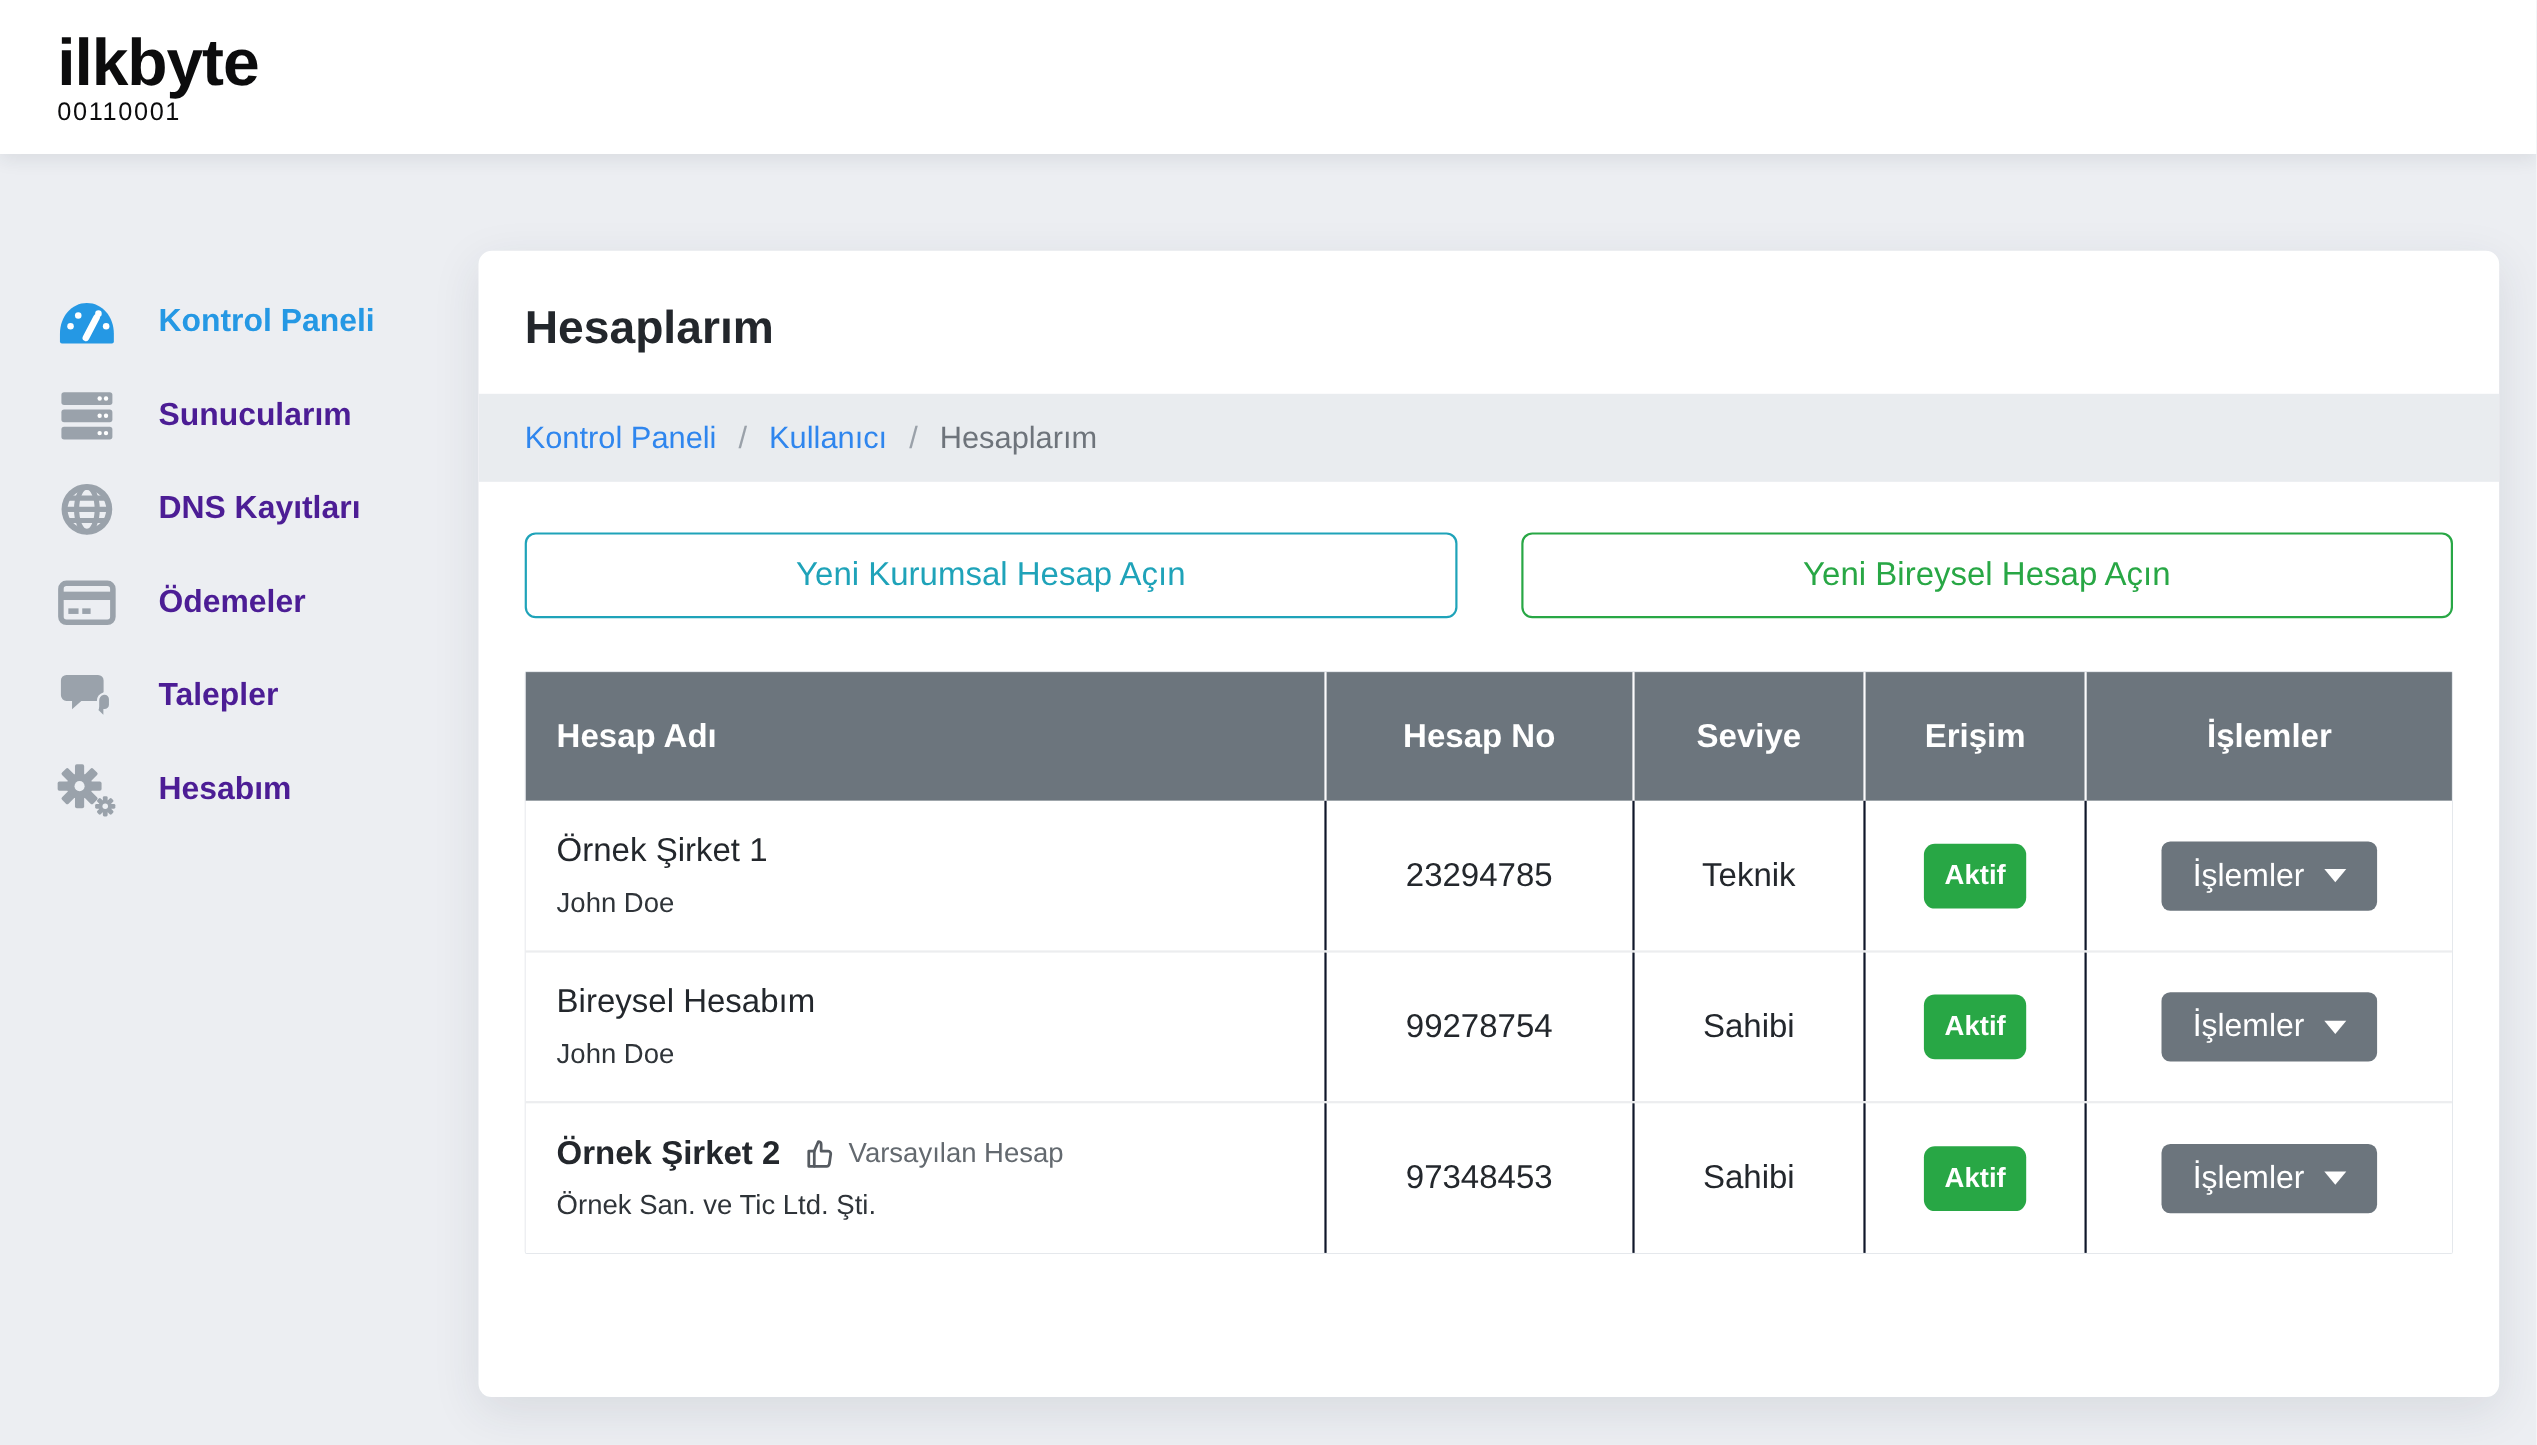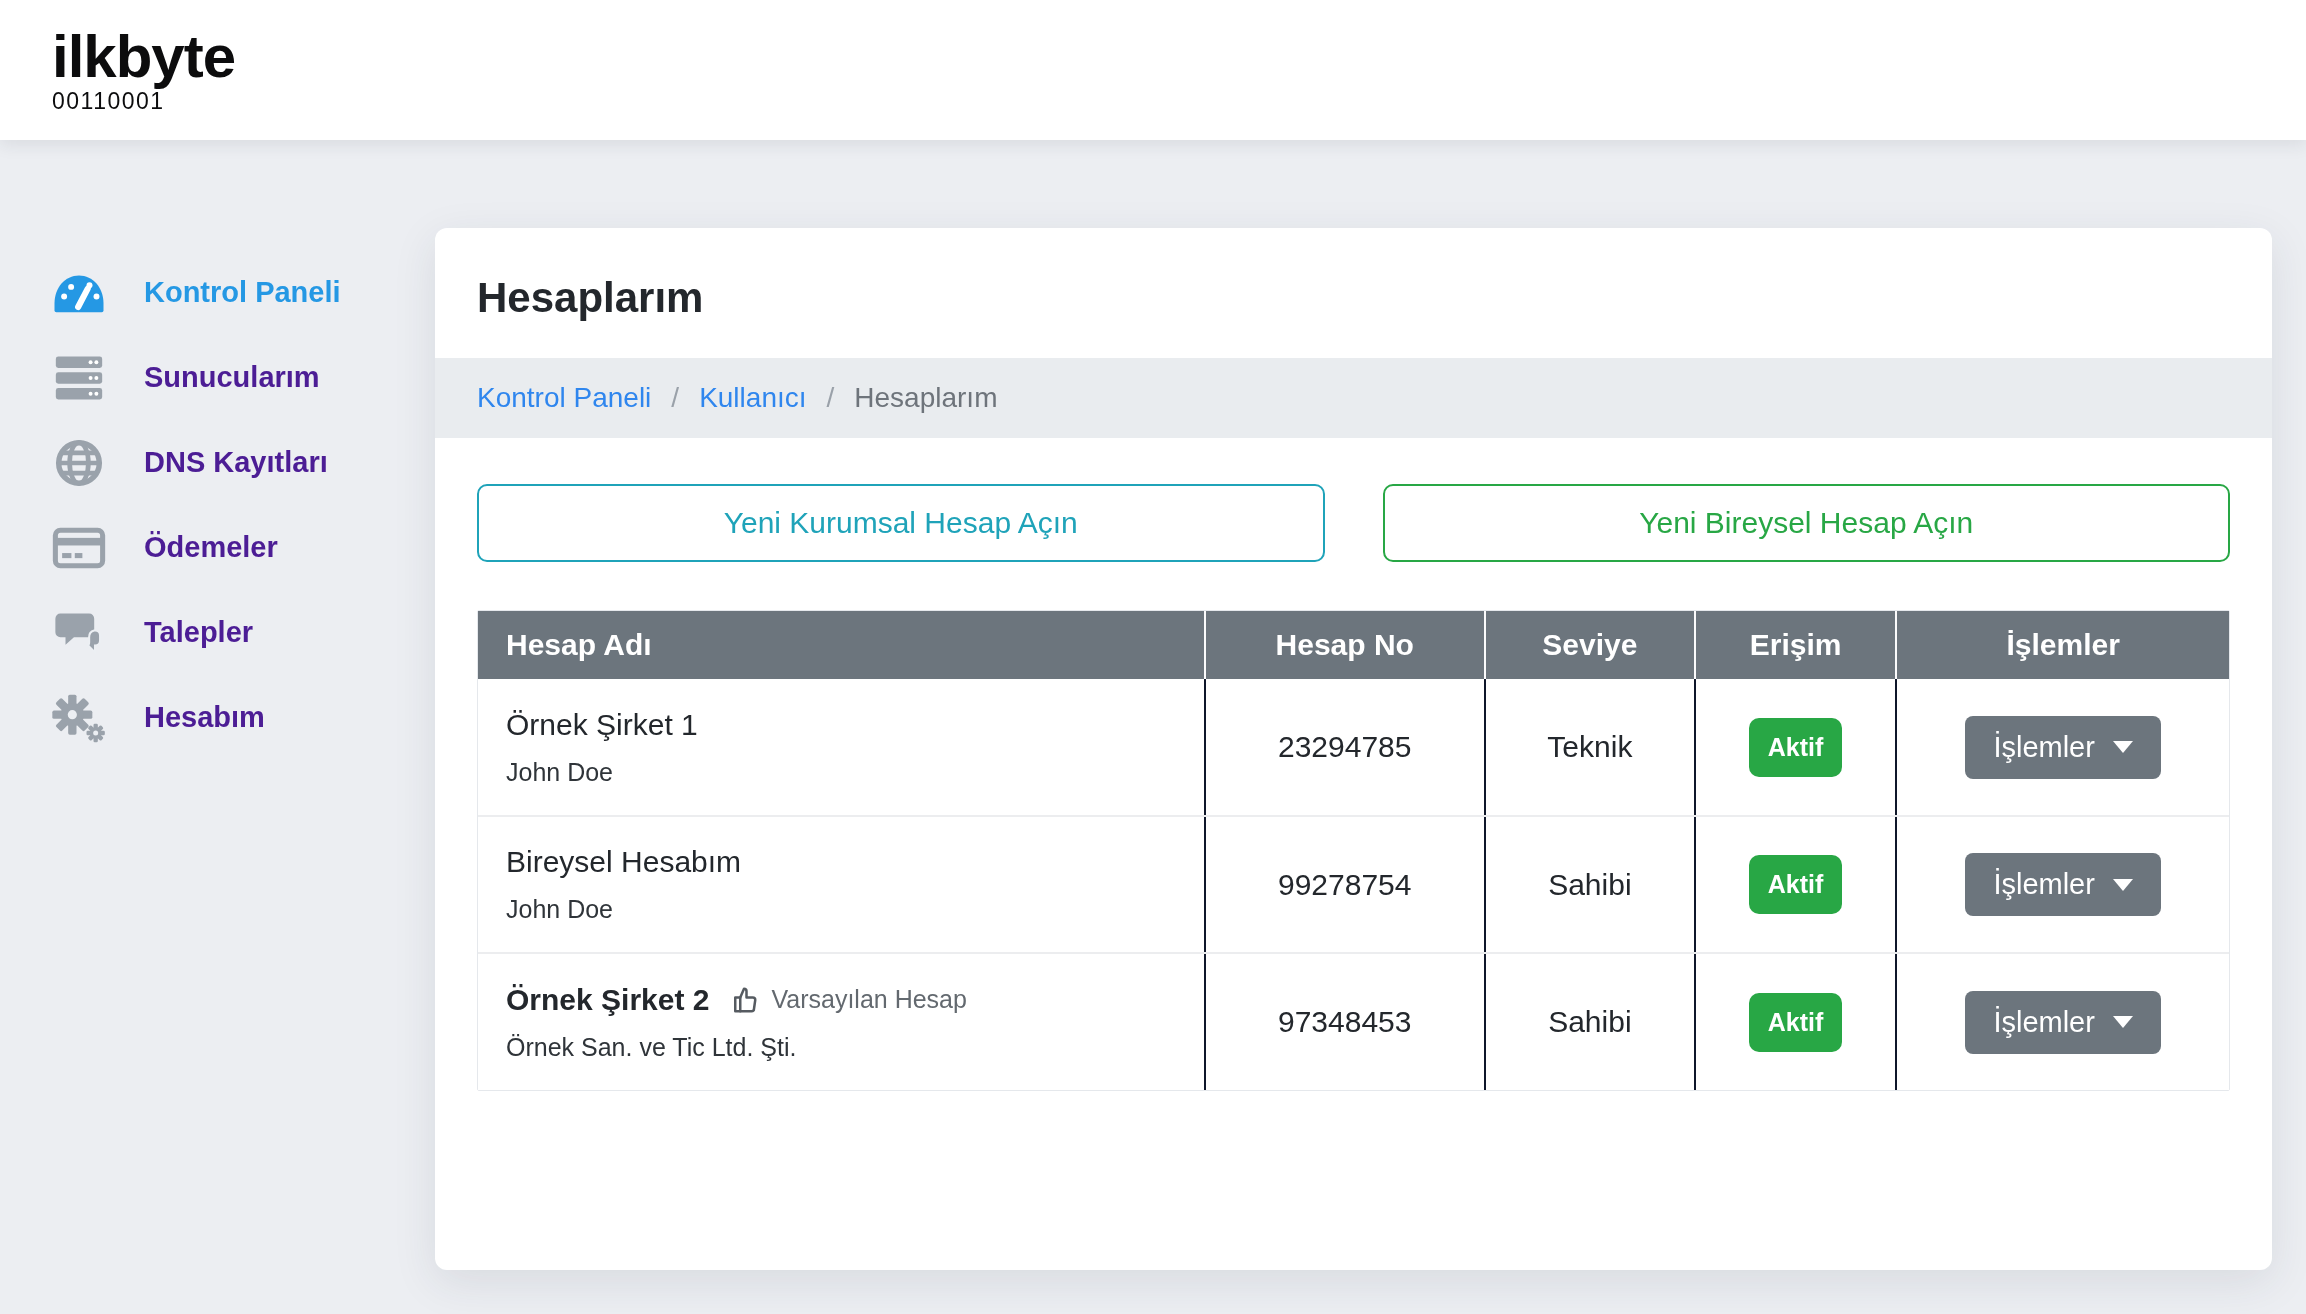--- a/index.html
+++ b/index.html
@@ -76,21 +76,21 @@
   
   .panel { border:1px solid #e5e8ec; border-radius:2px; }
   .panel-header {
     height:94px; background:#f7f7f8; border-bottom:1px solid #e5e8ec;
     display:flex; align-items:center; padding:0 38px;
     font-size:30px; font-weight:700; color:#23272c;
   }
   table.acct { width:100%; border-collapse:collapse; table-layout:fixed; }
   .acct th {
     background:#6c757d; color:#fff; font-size:30px; font-weight:700;
-    height:68px; text-align:center; padding:0 10px;
+    height:117px; text-align:center; padding:0 10px;
   }
   .acct th + th { border-left:2px solid #fbfbfc; }
   .acct th.col-name { text-align:left; padding-left:28px; }
   .acct td {
     height:137px; background:#fff; text-align:center; font-size:30px; color:#23272c;
     border-bottom:2px solid #ecedef; padding:0 10px; vertical-align:middle;
   }
   .acct td + td { border-left:2px solid #0f172a; }
   .acct tr:last-child td { border-bottom:none; }
   .acct td.cell-name { text-align:left; padding-left:28px; }

